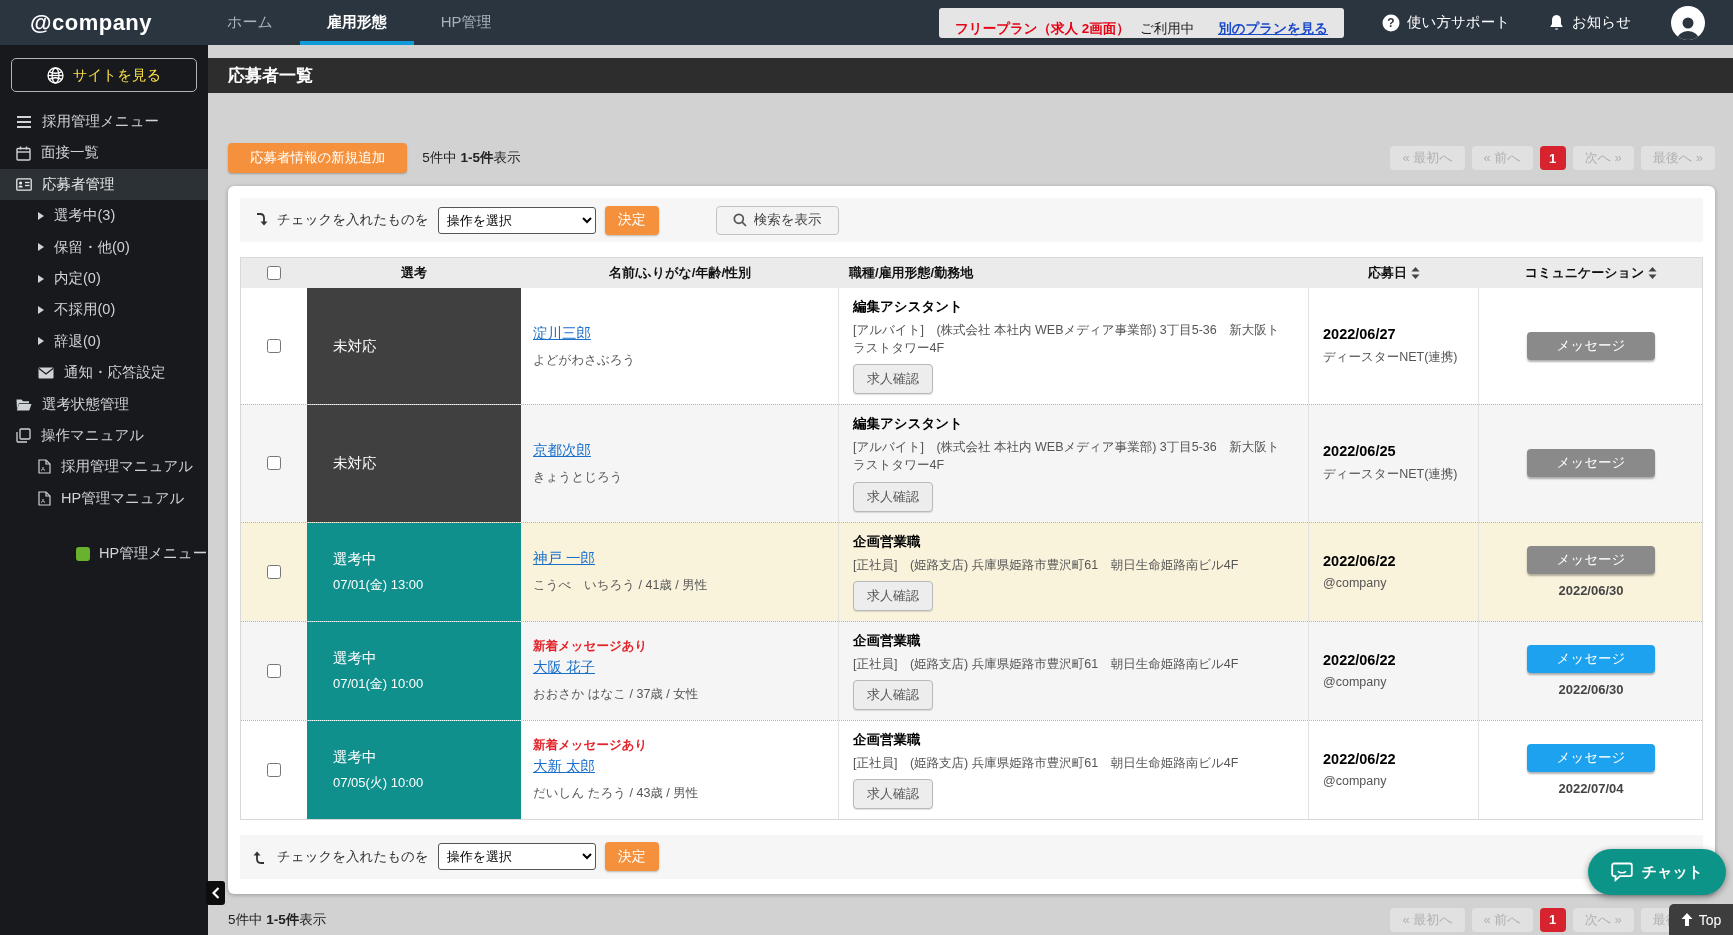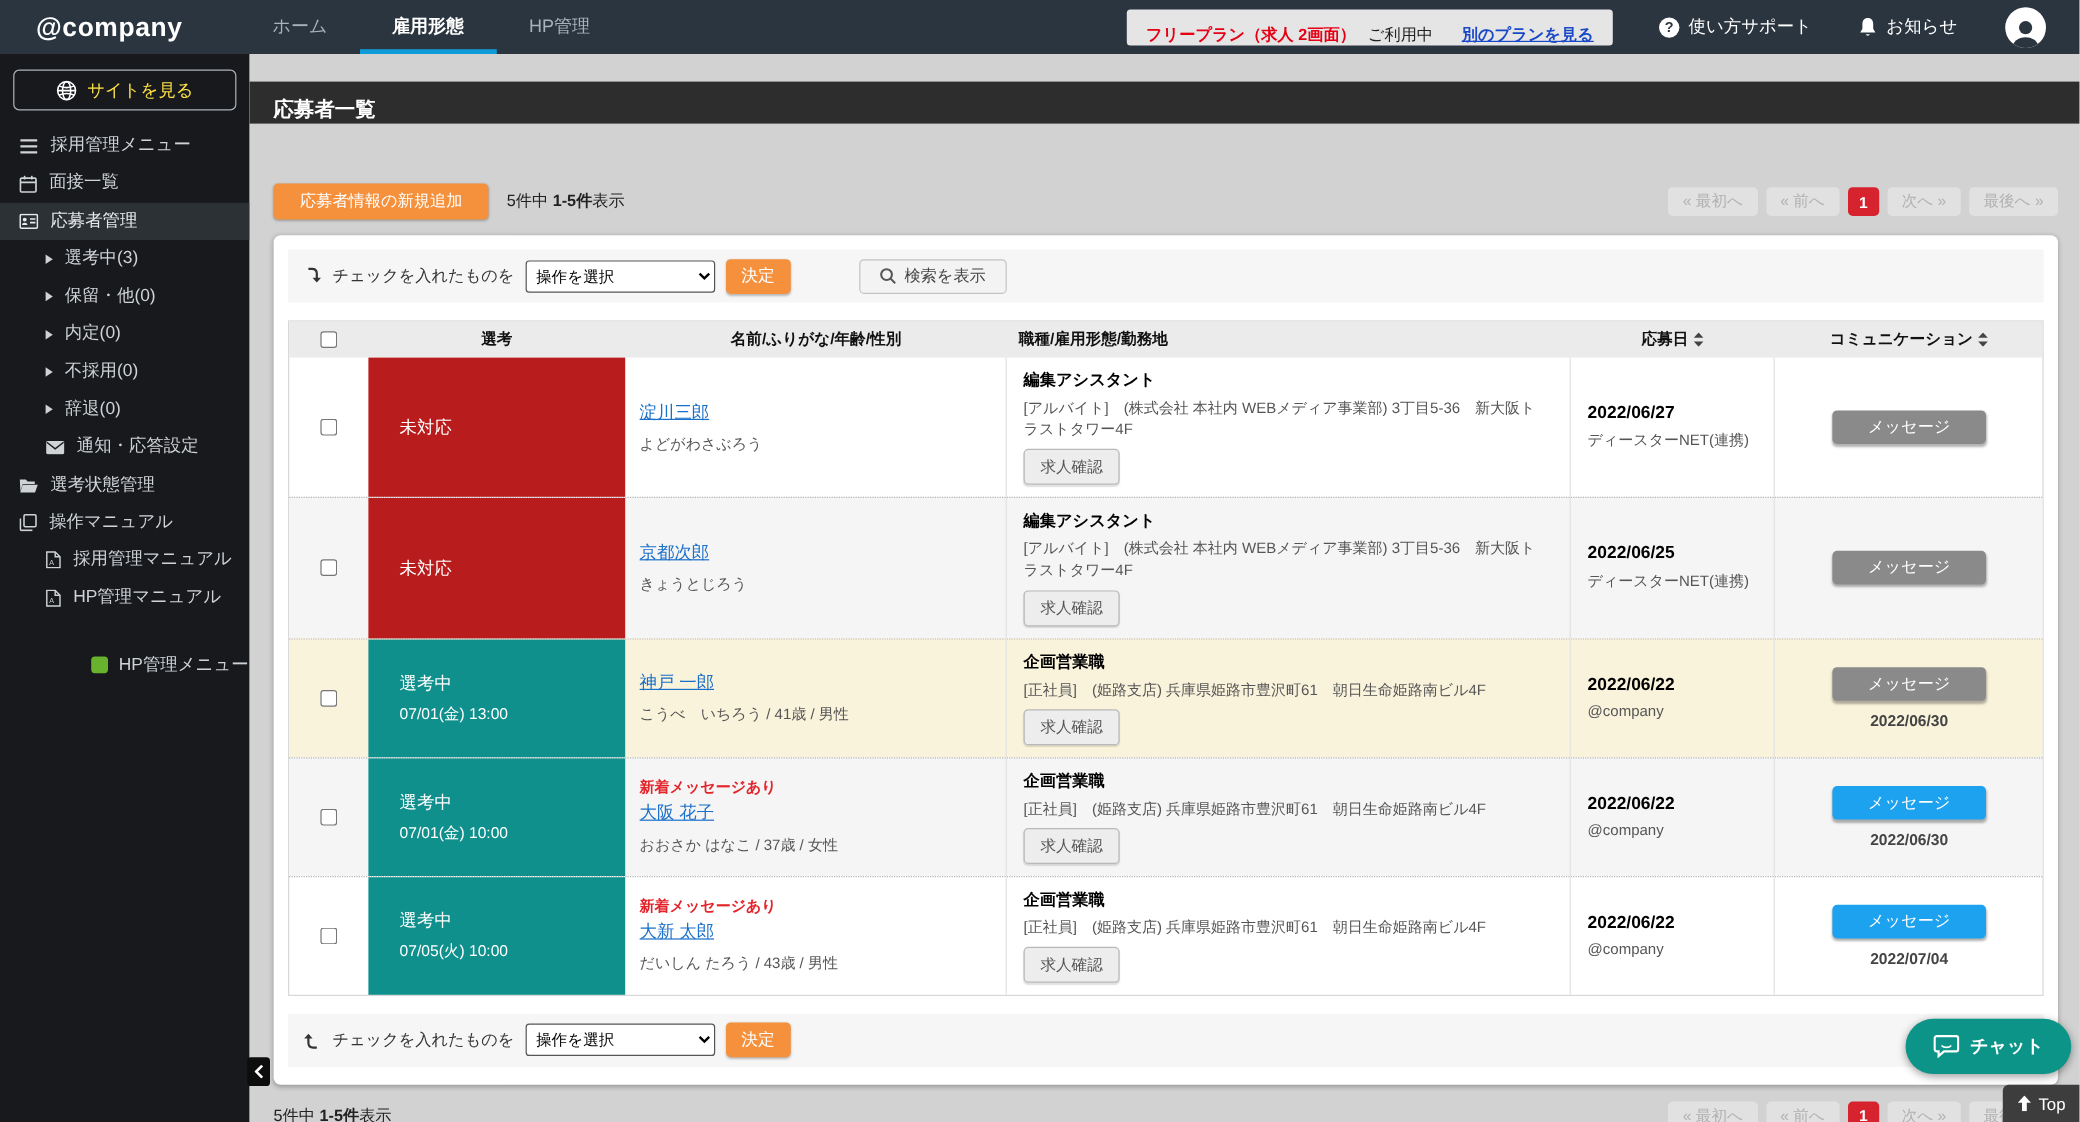--- a/index.html
+++ b/index.html
@@ -25,21 +25,21 @@
   .side-menu { margin-top:14px; }
   .side-item { display:flex; align-items:center; gap:10px; padding:7px 8px 7px 16px; cursor:pointer; line-height:1.2; }
   .side-item.lv1 { padding-left:38px; }
   .side-item.active { background:#2c3136; color:#e8eaec; }
   .caret { width:0; height:0; border-top:4.5px solid transparent; border-bottom:4.5px solid transparent; border-left:6px solid #cfd3d6; display:inline-block; }
   .side-footer { margin-top:30px; display:flex; align-items:center; gap:9px; padding-left:76px; font-size:14.5px; }
   .green-dot { width:14px; height:14px; border-radius:3px; background:#68b22e; }
 
   
   .content { position:absolute; left:208px; top:45px; right:0; bottom:0; background:#d2d2d2; }
-  .titlebar { margin-top:23px; height:35px; background:#2d2d2d; color:#fff; font-size:17px; font-weight:bold; display:flex; align-items:flex-end; padding-left:20px; }
+  .titlebar { margin-top:13px; height:35px; background:#2d2d2d; color:#fff; font-size:17px; font-weight:bold; display:flex; align-items:center; padding-left:20px; }
   .main-pad { padding:0 18px 0 20px; }
 
   .add-row { margin-top:50px; display:flex; align-items:center; }
   .btn-orange { background:#f5913d; color:#fff; border:none; border-radius:4px; font-size:13.5px; cursor:pointer; font-family:inherit; }
   .btn-add { height:30px; padding:0 22px; box-shadow:0 1px 2px rgba(0,0,0,.25); }
   .count-text { font-size:13.5px; color:#222; margin-left:15px; }
   .count-text b { font-weight:bold; }
 
   .pagination { display:flex; align-items:center; gap:7px; margin-left:auto; }
   .pg { height:24px; padding:0 12px; border:none; border-radius:4px; background:#e1e1e1; color:#b1b1b1; font-size:13px; font-family:inherit; cursor:default; }
@@ -59,21 +59,21 @@
   .th { text-align:center; display:flex; align-items:center; justify-content:center; gap:4px; }
   .th.left { justify-content:flex-start; padding-left:10px; }
   .trow { border-top:1px dotted #b5b5b5; }
   .trow.first { border-top:none; }
   .bg-gray { background:#f5f5f5; }
   .bg-beige { background:#faf3dc; }
   .cell { display:flex; flex-direction:column; justify-content:center; }
   .c-check { align-items:center; }
   .c-check input, .th input { width:14px; height:14px; cursor:pointer; }
   .c-status { padding-left:26px; color:#fff; }
-  .st-cyan { background:#b91c1c; }
+  .st-cyan { background:#404040; }
   .st-teal { background:#10908c; }
   .status-name { font-size:14.5px; }
   .status-time { font-size:13px; margin-top:7px; }
   .c-name { padding:0 12px; border-right:1px solid #e2e2e2; align-items:flex-start; }
   .new-msg { color:#e3242b; font-weight:bold; font-size:12.5px; margin-bottom:3px; }
   .name-link { color:#1a6fc9; font-size:14.5px; text-decoration:underline; }
   .furigana { color:#555; font-size:12.5px; margin-top:9px; }
   .c-job { padding:10px 14px; border-right:1px solid #e2e2e2; align-items:flex-start; }
   .job-title { font-weight:bold; font-size:13.5px; }
   .job-detail { font-size:12.5px; color:#555; line-height:1.45; margin-top:5px; max-width:430px; }

